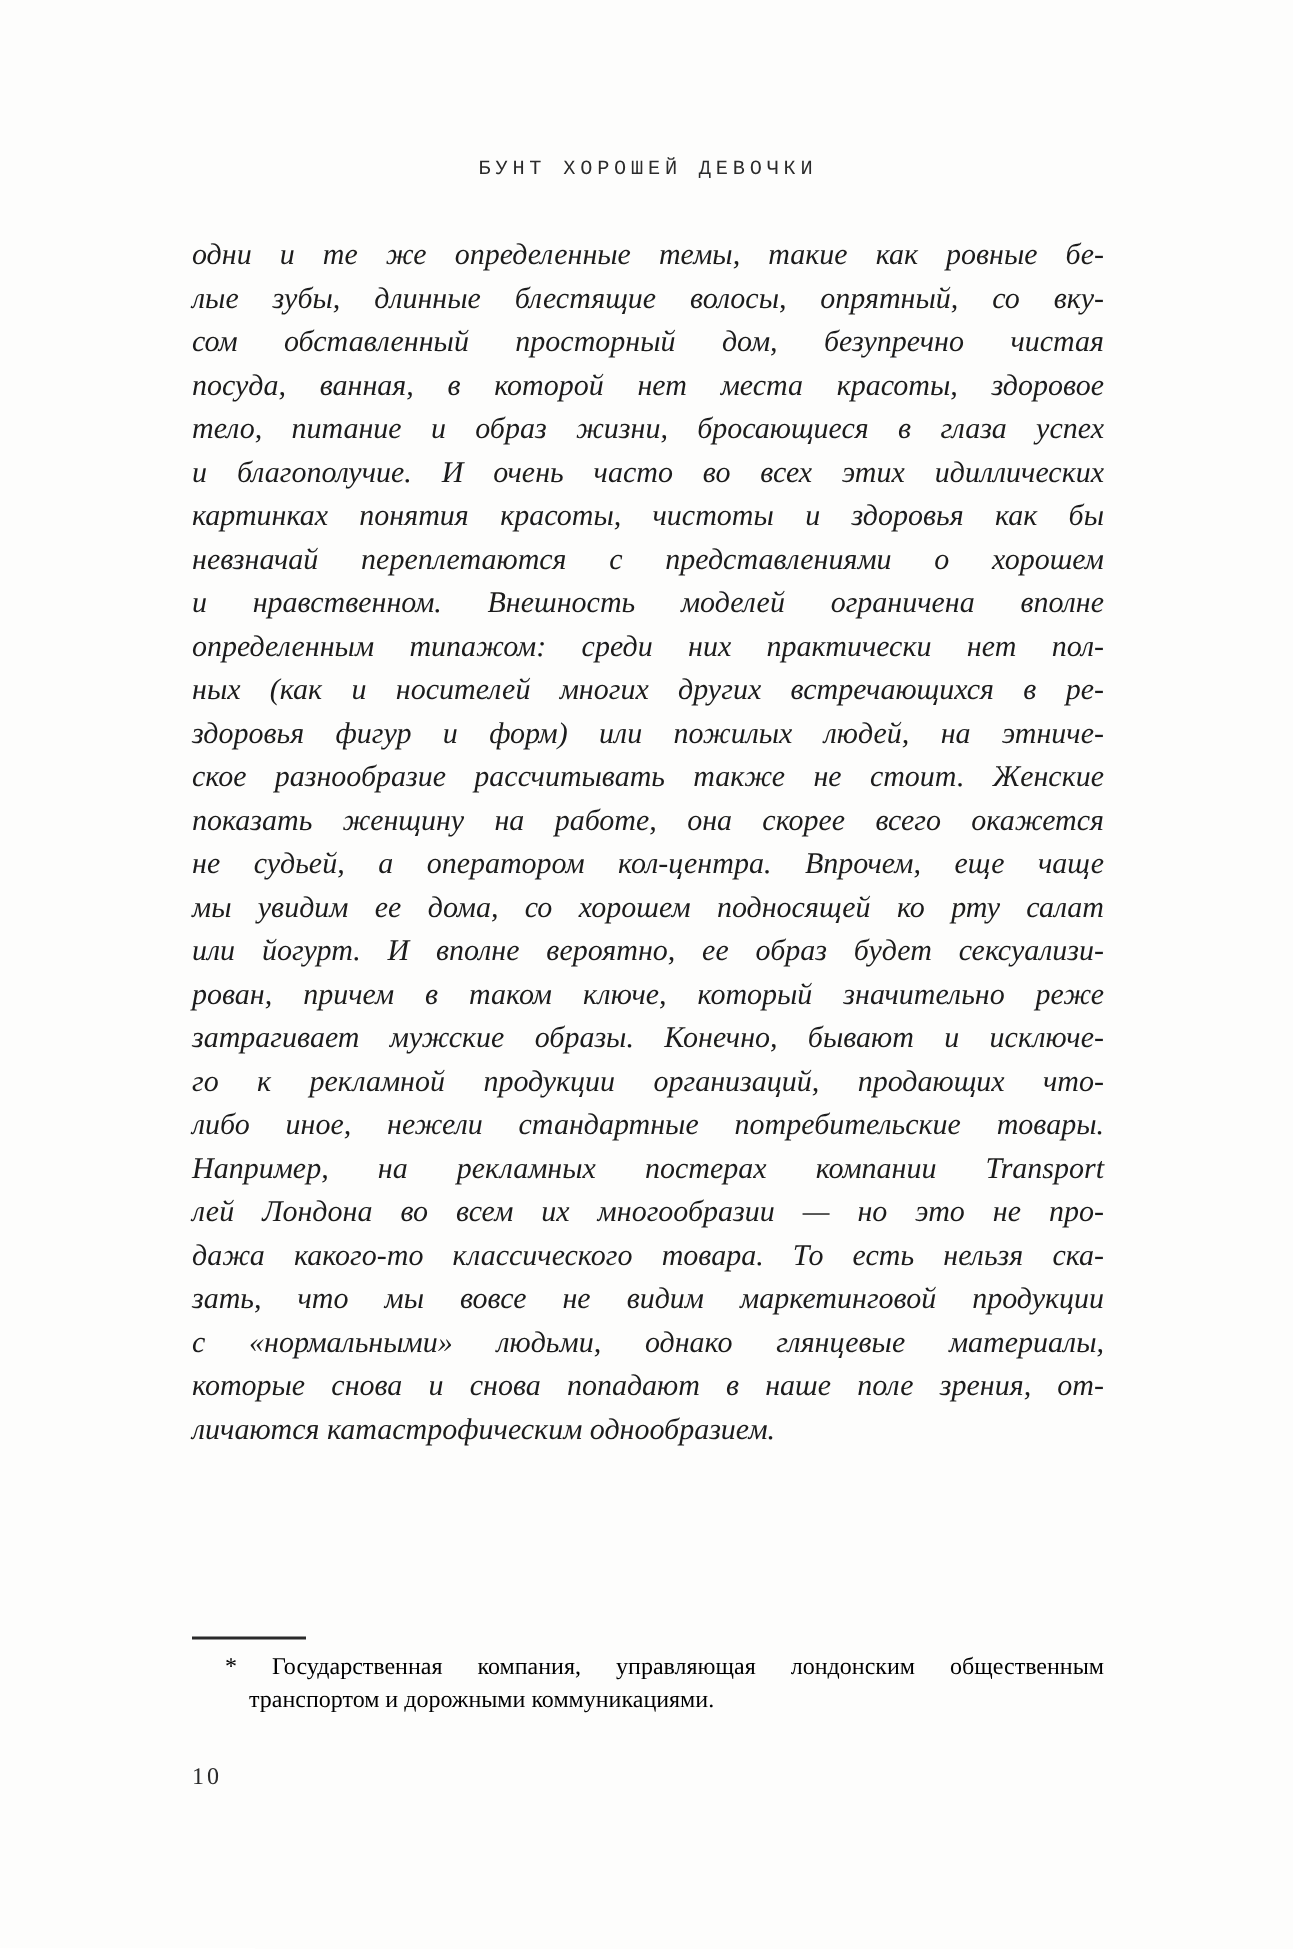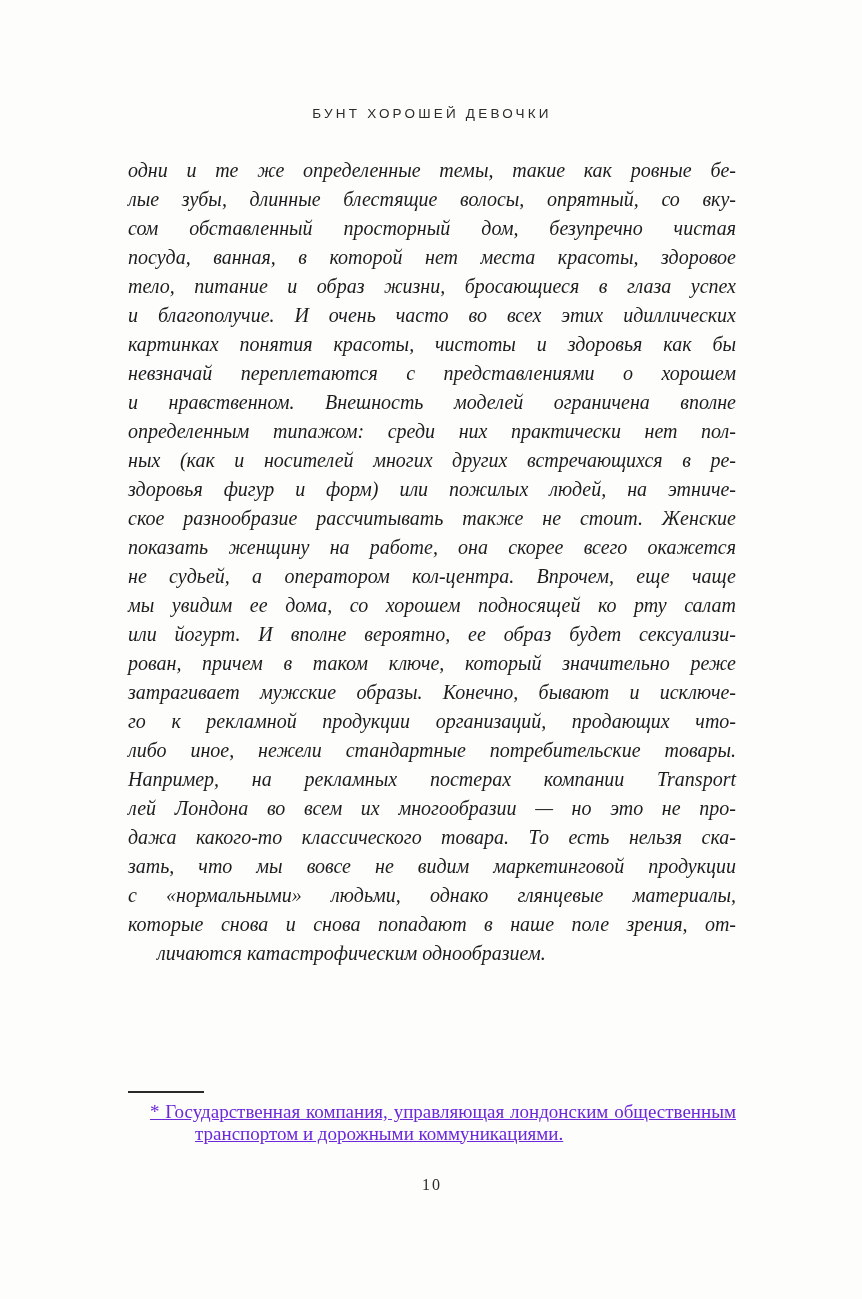--- a/index.html
+++ b/index.html
@@ -15,71 +15,69 @@
     color: #1e1e1e;
     font-family: "Liberation Serif", serif;
     overflow: hidden;
   }
   .running-head {
     position: absolute;
     top: 106px;
     left: 128px;
     width: 608px;
     text-align: center;
-    font-family: Liberation Sans, sans-serif;
+    font-family: Liberation Mono, monospace;
     font-size: 13.5px;
     letter-spacing: 3.2px;
     color: #2b2b2b;
   }
   .body-text {
     position: absolute;
     top: 156px;
     left: 128px;
     width: 608px;
     font-size: 20px;
     line-height: 29px;
     color: #1c1c1c;
     font-style: italic;
   }
   .line {
     text-align: justify;
     text-align-last: justify;
   }
   .line-last {
     text-align-last: left;
-    margin-left: 29px;
   }
   .footnote-rule {
     position: absolute;
     top: 1091px;
     left: 128px;
     width: 76px;
     height: 0;
     border-top: 2px solid #2a2a2a;
   }
   .footnote {
     position: absolute;
     top: 1101px;
     left: 128px;
     width: 570px;
     padding-left: 38px;
-    font-size: 19px;
+    font-size: 16px;
     line-height: 21.5px;
-    color: #6d28d9;
-    text-decoration: underline;
+    color: #000000;
   }
   .footnote .line:first-child {
     text-indent: -16px;
   }
   .page-number {
     position: absolute;
     top: 1176px;
     left: 128px;
     width: 608px;
-    text-align: center;
+    text-align: left;
     font-size: 16px;
     letter-spacing: 2px;
     color: #2b2b2b;
   }
 </style>
 </head>
 <body>
 
 <div class="page">
 

